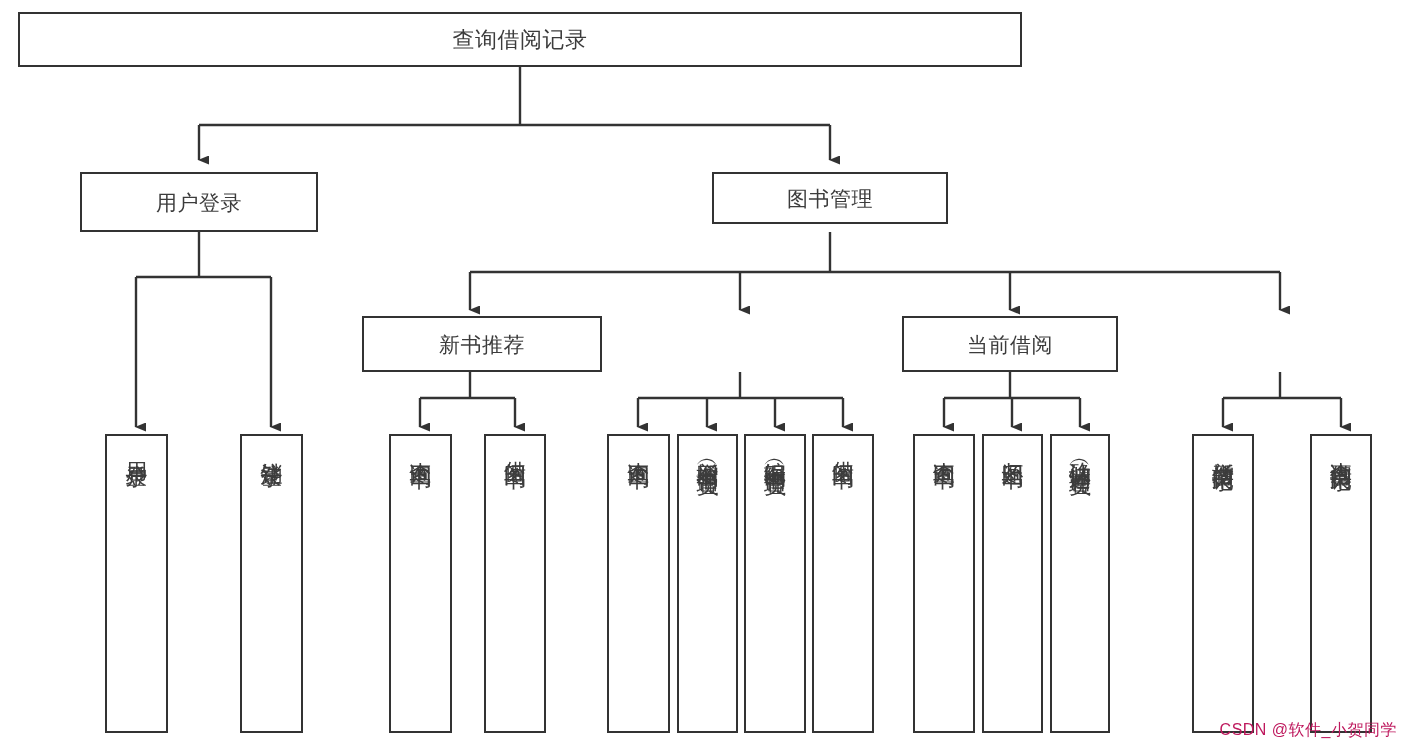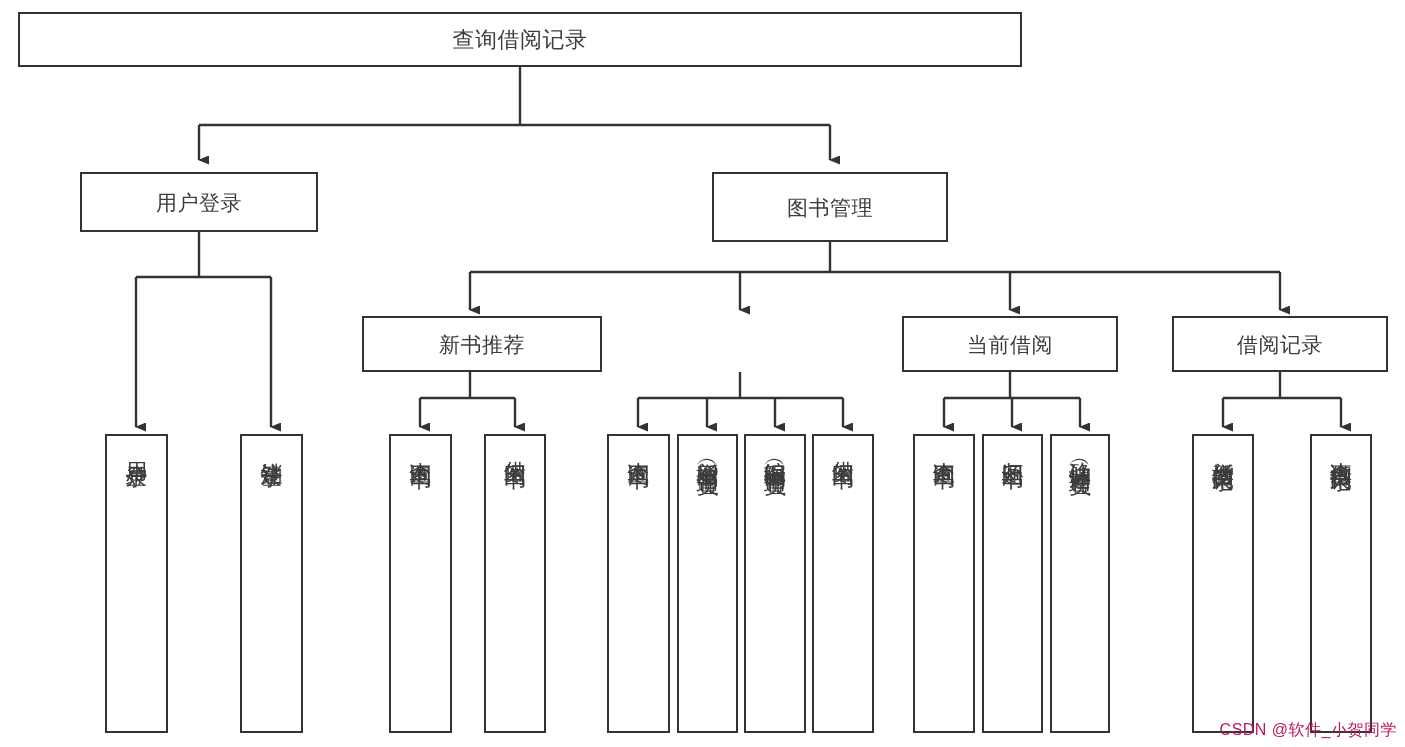--- a/index.html
+++ b/index.html
@@ -131,33 +131,30 @@
     </g>
   </svg>
 
   <div class="node h-node root" style="left:18px; top:12px; width:1004px; height:55px;">
     <span class="node-label">查询借阅记录</span>
   </div>
 
   <div class="node h-node" style="left:80px; top:172px; width:238px; height:60px;">
     <span class="node-label">用户登录</span>
   </div>
-  <div class="node h-node" style="left:712px; top:172px; width:236px; height:70px;">
+  <div class="node h-node" style="left:712px; top:172px; width:236px; height:52px;">
     <span class="node-label">图书管理</span>
   </div>
 
   <div class="node h-node" style="left:362px; top:316px; width:240px; height:56px;">
     <span class="node-label">新书推荐</span>
   </div>
   <div class="node h-node" style="left:902px; top:316px; width:216px; height:56px;">
     <span class="node-label">当前借阅</span>
   </div>
-  <div class="node h-node" style="left:1172px; top:316px; width:216px; height:56px;">
-    <span class="node-label">借阅记录</span>
-  </div>
 
   <div class="node v-node" style="left:105px; top:434px; width:63px; height:299px;">
     <span class="node-label">用户登录</span>
   </div>
   <div class="node v-node" style="left:240px; top:434px; width:63px; height:299px;">
     <span class="node-label">注销登录</span>
   </div>
 
   <div class="node v-node" style="left:389px; top:434px; width:63px; height:299px;">
     <span class="node-label">查询图书</span>

